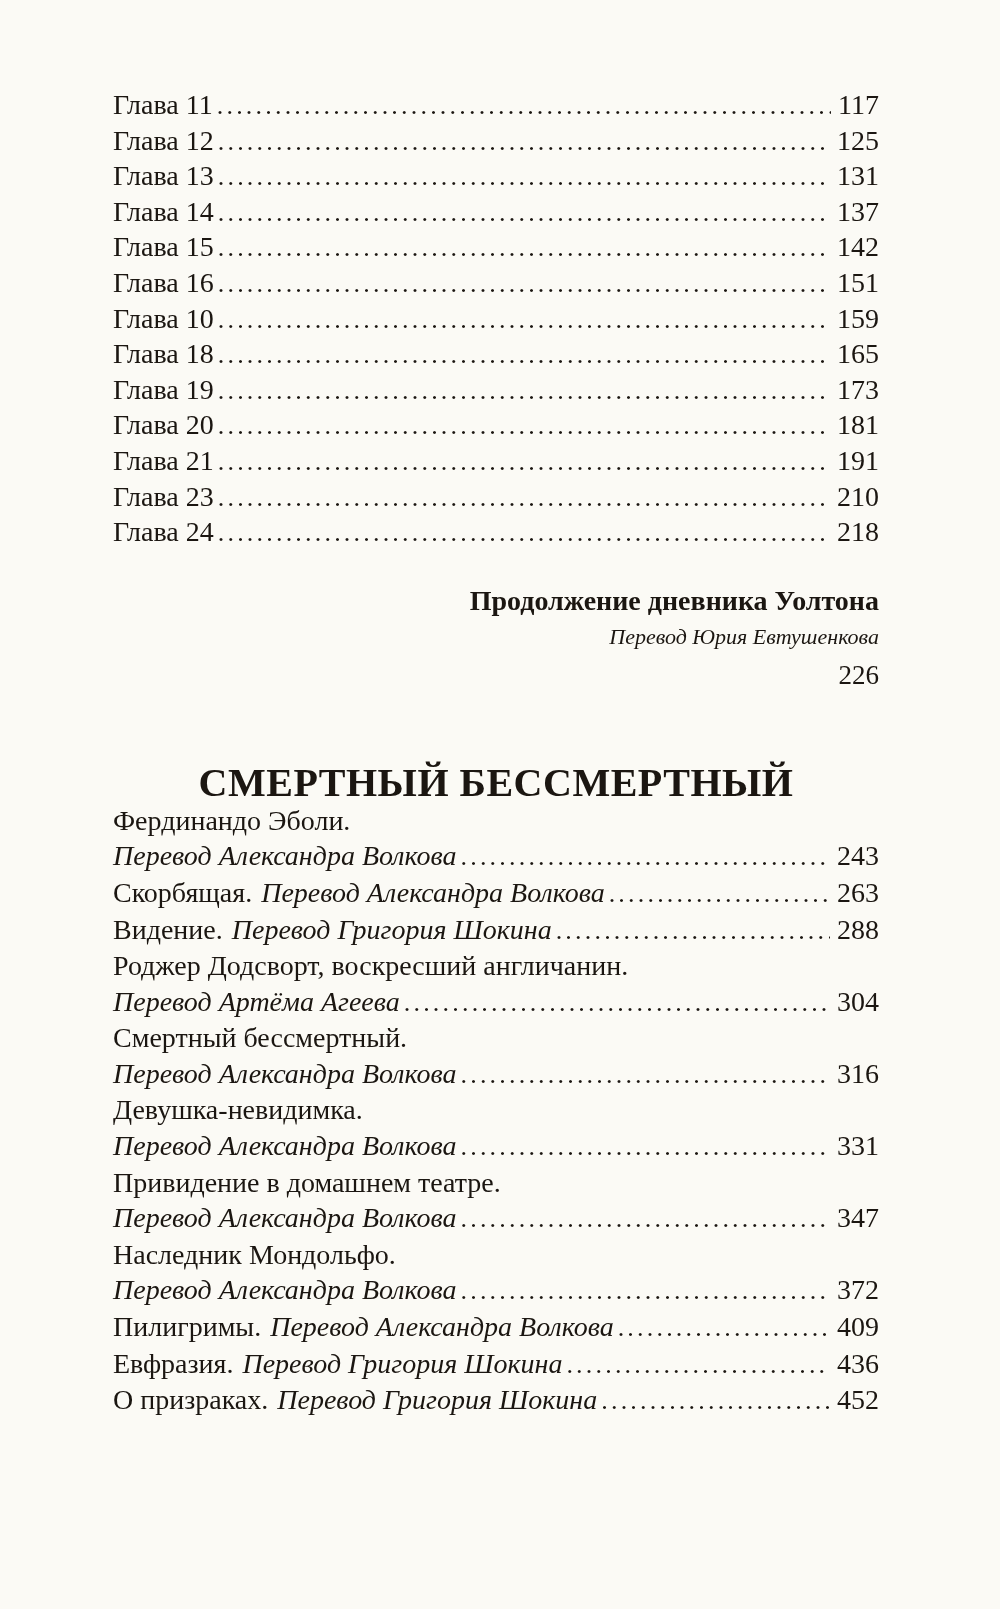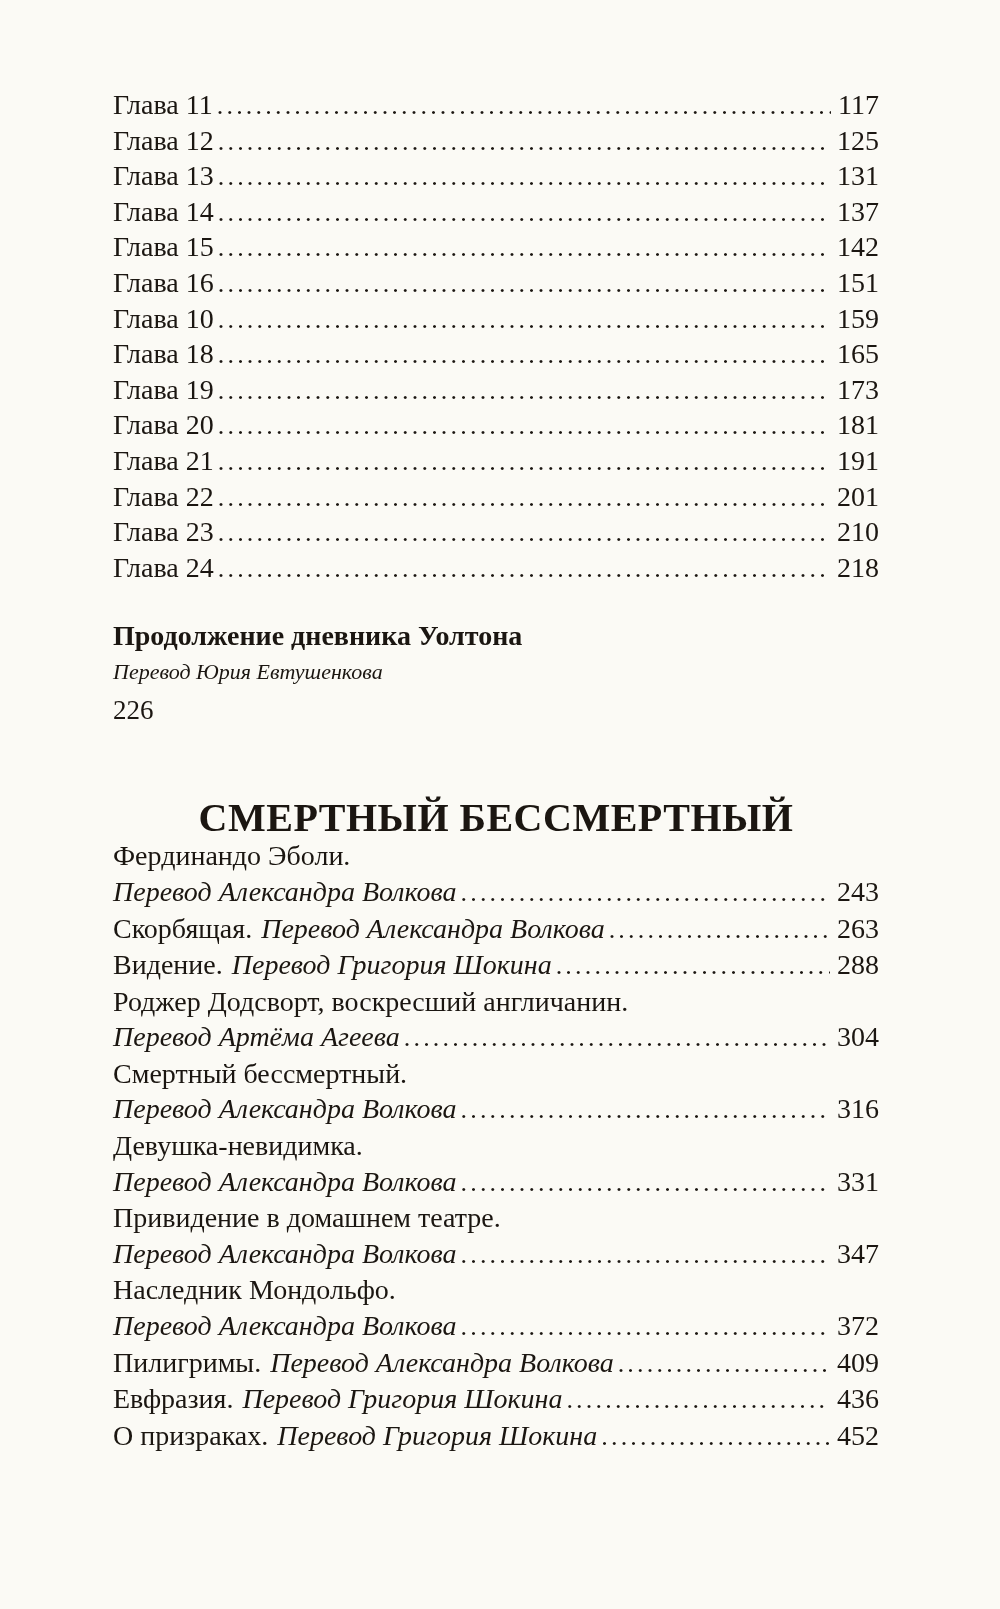--- a/index.html
+++ b/index.html
@@ -46,21 +46,21 @@
   }
   .leader::after {
     content: "........................................................................................................................................";
     font-size: 26px;
     letter-spacing: 3.2px;
   }
   .pagenum { text-align: right; }
 
   
   .walton {
-    text-align: left;
+    text-align: right;
     margin-top: 32px;
   }
   .walton-title {
     font-weight: bold;
     font-size: 28px;
     line-height: 36px;
   }
   .walton-translator {
     font-style: italic;
     font-size: 22px;
@@ -143,25 +143,20 @@
         <span class="label">Глава 20</span>
         <span class="leader"></span>
         <span class="pagenum">181</span>
       </div>
       <div class="row">
         <span class="label">Глава 21</span>
         <span class="leader"></span>
         <span class="pagenum">191</span>
       </div>
       <div class="row">
-        <span class="label">Глава 22</span>
-        <span class="leader"></span>
-        <span class="pagenum">201</span>
-      </div>
-      <div class="row">
         <span class="label">Глава 23</span>
         <span class="leader"></span>
         <span class="pagenum">210</span>
       </div>
       <div class="row">
         <span class="label">Глава 24</span>
         <span class="leader"></span>
         <span class="pagenum">218</span>
       </div>
     </div>

